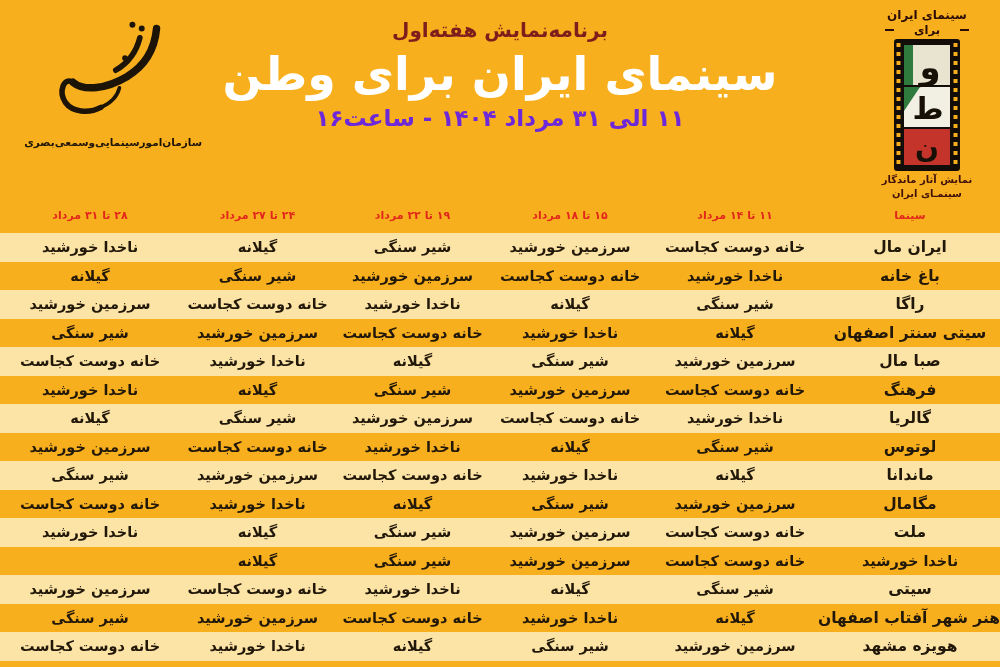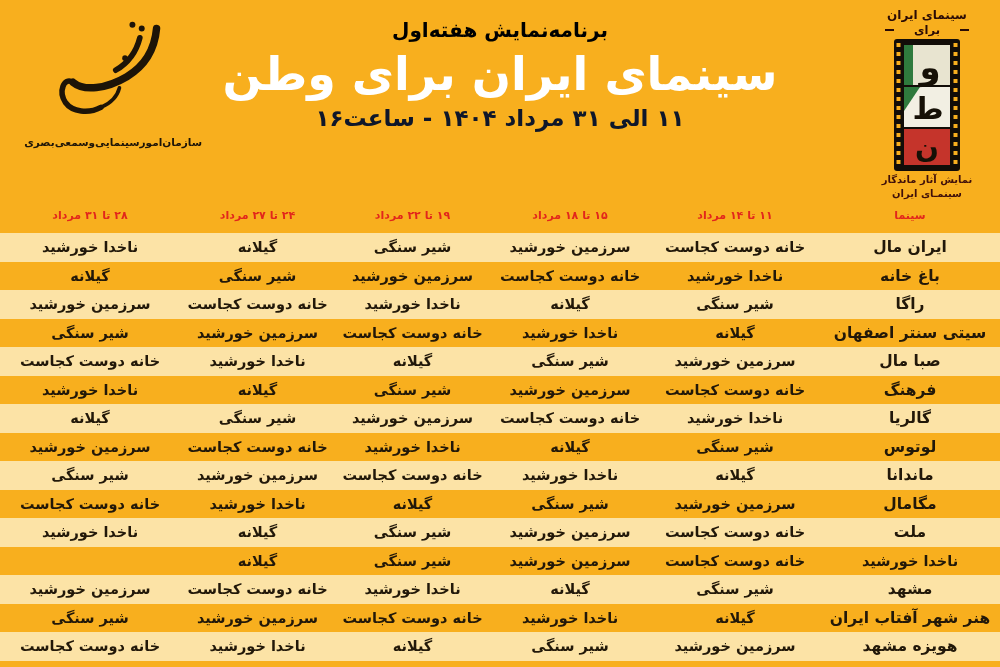--- a/index.html
+++ b/index.html
@@ -9,23 +9,23 @@
     position:relative;
     overflow:hidden;
     font-family:"DejaVu Sans", sans-serif;
     direction:rtl;
   }
   
   .header-center{
     position:absolute;top:18px;left:180px;width:640px;
     text-align:center;direction:rtl;
   }
-  .program-line{font-size:20px;font-weight:bold;color:#000000;}
+  .program-line{font-size:20px;font-weight:bold;color:#7f1d1d;}
   .main-title{font-size:46px;font-weight:bold;color:#ffffff;margin:6px 0 4px 0;line-height:1.15;}
-  .date-line{font-size:23px;font-weight:bold;color:#0f172a;}
+  .date-line{font-size:23px;font-weight:bold;color:#6d28d9;}
   
   .logo-left{position:absolute;top:14px;left:22px;width:180px;text-align:center;}
   .logo-left svg{display:block;margin:0 auto;}
   .logo-left-caption{font-size:10.5px;font-weight:bold;color:#1d1408;margin-top:4px;white-space:nowrap;margin-left:44px;}
   
   .logo-right{position:absolute;top:8px;right:14px;width:118px;text-align:center;color:#2a0b05;}
   .logo-right .top1{font-size:12px;font-weight:bold;}
   .logo-right .top2{font-size:11.5px;font-weight:bold;display:flex;align-items:center;justify-content:center;gap:20px;margin-top:1px;}
   .logo-right .top2 .dash{display:inline-block;width:9px;height:2px;background:#2a0b05;}
   .logo-right svg{display:block;margin:2px auto 2px auto;}
@@ -225,29 +225,29 @@
         <div class="cell film-cell">ناخدا خورشید</div>
       </div>
       <div class="row">
         <div class="cell film-cell">ناخدا خورشید</div>
         <div class="cell film-cell">خانه دوست کجاست</div>
         <div class="cell film-cell">سرزمین خورشید</div>
         <div class="cell film-cell">شیر سنگی</div>
         <div class="cell film-cell">گیلانه</div>
       </div>
       <div class="row odd">
-        <div class="cell cell-cinema">مشهد</div>
-        <div class="cell film-cell">شیر سنگی</div>
-        <div class="cell film-cell">گیلانه</div>
-        <div class="cell film-cell">ناخدا خورشید</div>
-        <div class="cell film-cell">خانه دوست کجاست</div>
-        <div class="cell film-cell">سرزمین خورشید</div>
-      </div>
-      <div class="row">
-        <div class="cell cell-cinema">هنر شهر آفتاب ایران</div>
+        <div class="cell cell-cinema">سیتی</div>
+        <div class="cell film-cell">شیر سنگی</div>
+        <div class="cell film-cell">گیلانه</div>
+        <div class="cell film-cell">ناخدا خورشید</div>
+        <div class="cell film-cell">خانه دوست کجاست</div>
+        <div class="cell film-cell">سرزمین خورشید</div>
+      </div>
+      <div class="row">
+        <div class="cell cell-cinema">هنر شهر آفتاب اصفهان</div>
         <div class="cell film-cell">گیلانه</div>
         <div class="cell film-cell">ناخدا خورشید</div>
         <div class="cell film-cell">خانه دوست کجاست</div>
         <div class="cell film-cell">سرزمین خورشید</div>
         <div class="cell film-cell">شیر سنگی</div>
       </div>
       <div class="row odd">
         <div class="cell cell-cinema">هویزه مشهد</div>
         <div class="cell film-cell">سرزمین خورشید</div>
         <div class="cell film-cell">شیر سنگی</div>

